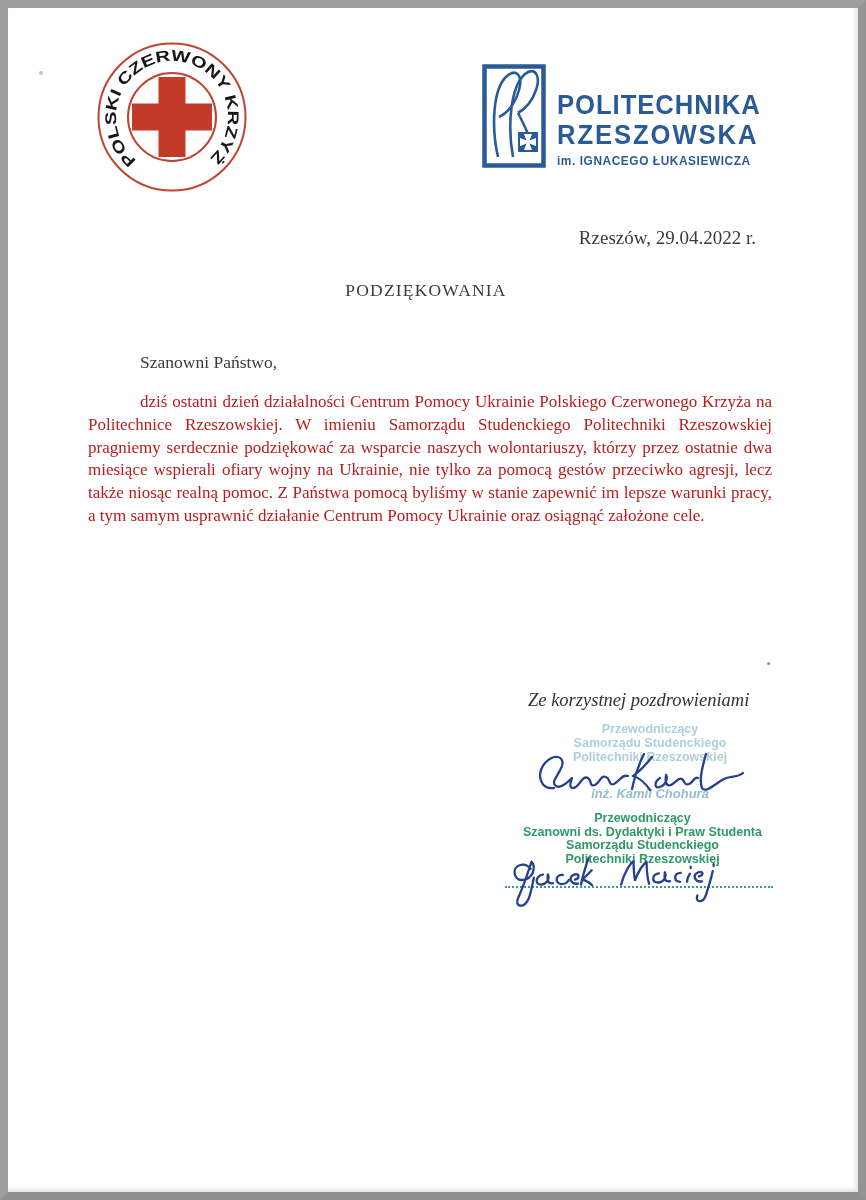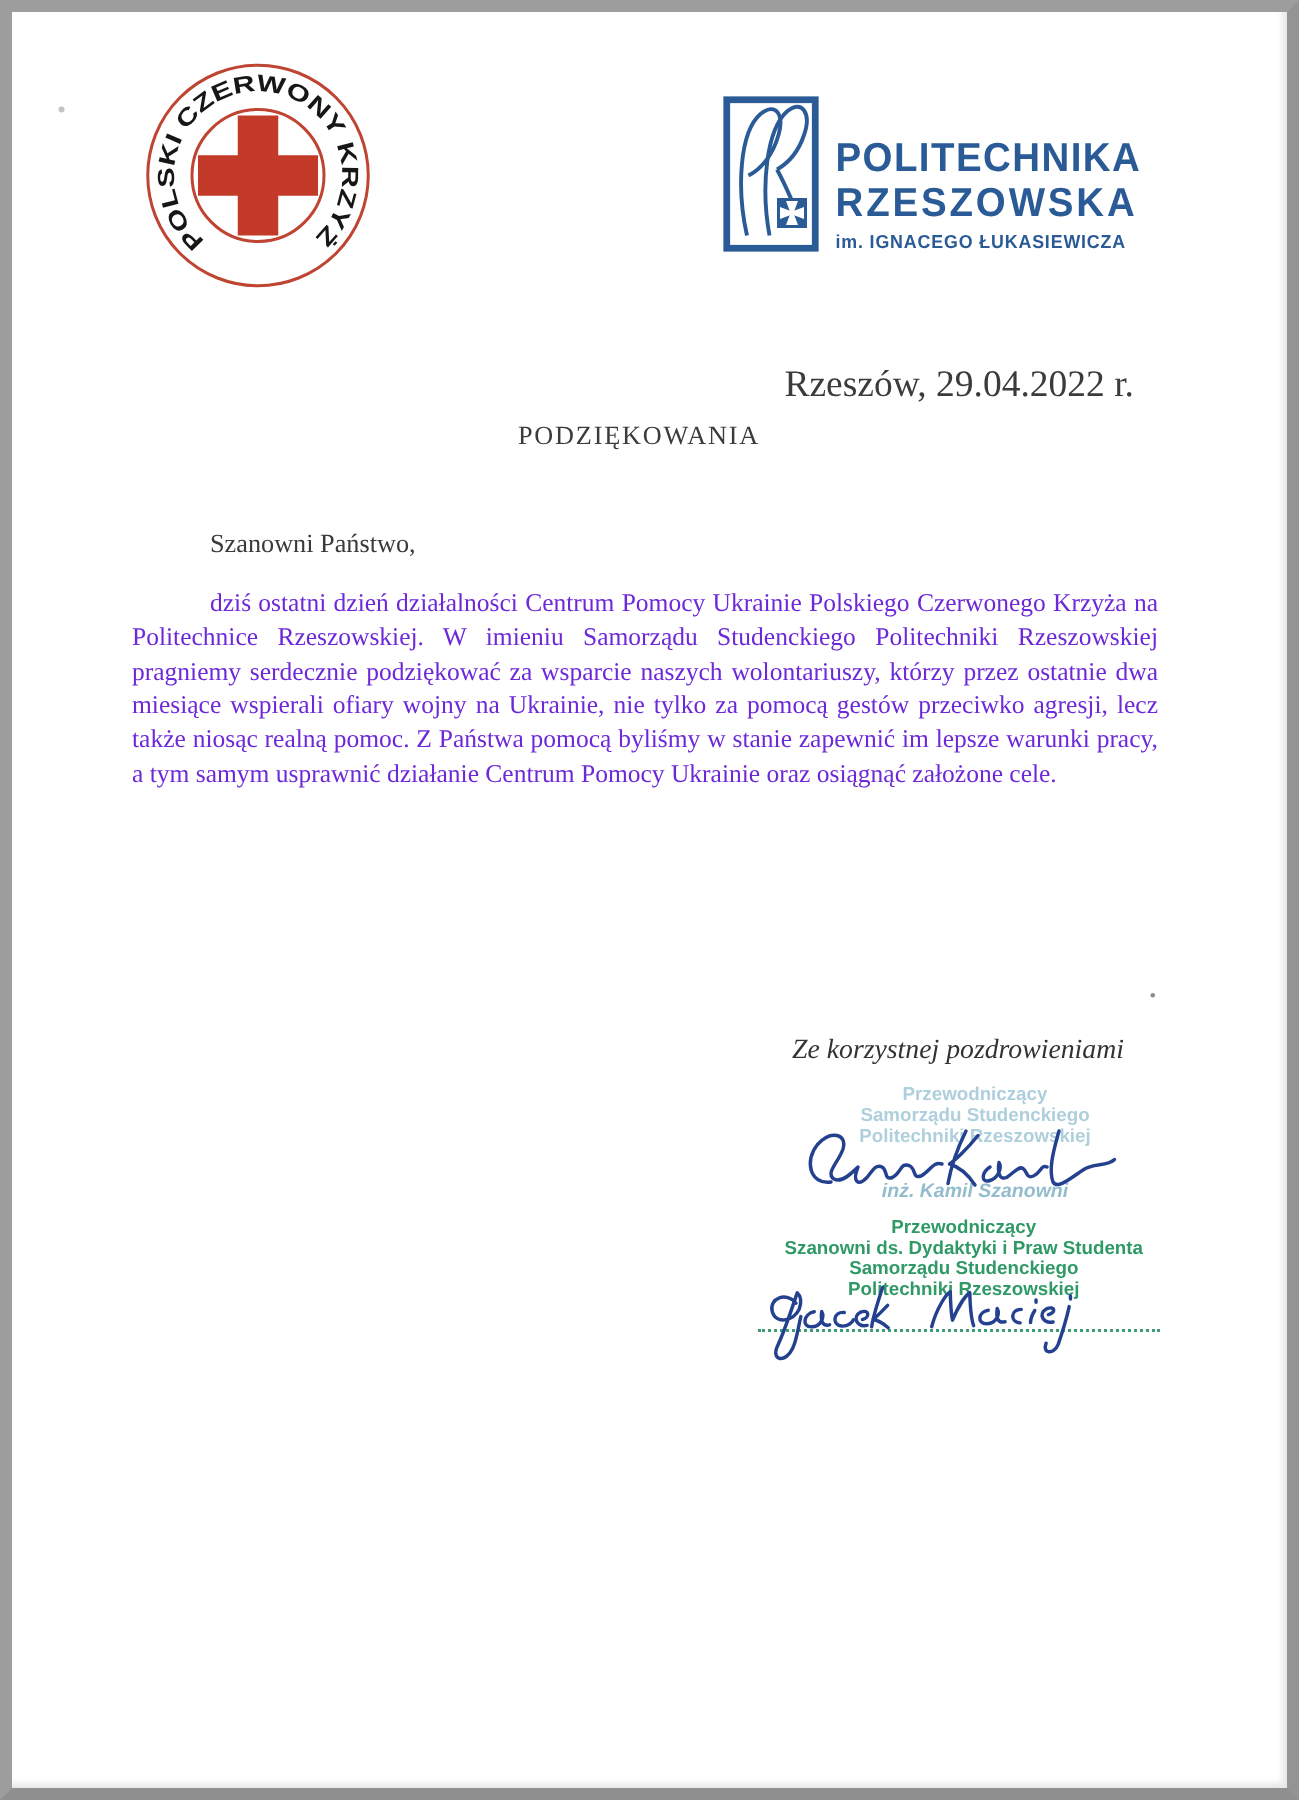--- a/index.html
+++ b/index.html
@@ -17,27 +17,27 @@
   .redcross { position:absolute; left:93px; top:38px; width:158px; height:158px; }
   .prlogo   { position:absolute; left:482px; top:64px; width:64px; height:104px; }
   .prtext   { position:absolute; left:557px; top:90px; color:#2a5b96;
               font-family:"Liberation Sans", sans-serif; font-weight:bold;
               transform:scaleX(0.95); transform-origin:left top; }
   .prtext .l1 { font-size:27px; line-height:30px; letter-spacing:1px; }
   .prtext .l2 { font-size:27px; line-height:30px; letter-spacing:2px; }
   .prtext .l3 { font-size:12.5px; line-height:16px; letter-spacing:0.6px; margin-top:3px; }
 
   
-  .dateline { position:absolute; top:243px; right:110px; font-size:25px; color:#3b3b3b; }
+  .dateline { position:absolute; top:227px; right:110px; font-size:19px; color:#3b3b3b; }
   .title    { position:absolute; top:280px; left:0; width:866px; text-align:center;
               transform:translateX(-7px); font-size:17.5px; letter-spacing:1.2px; color:#3b3b3b; }
   .salutation { position:absolute; top:352px; left:140px; font-size:17.5px; }
   .bodytext { position:absolute; top:391px; left:88px; width:684px; }
   .bodytext p { margin:0; text-indent:52px; font-size:17px; line-height:22.8px;
-                text-align:justify; color:#6d28d9; }
+                text-align:justify; color:#b91c1c; }
   .closing  { position:absolute; top:690px; left:528px; font-style:italic; font-size:18.5px; color:#333; }
 
   
   .stamp1 { position:absolute; top:722px; left:520px; width:260px; text-align:center;
             font-family:"Liberation Sans", sans-serif; font-weight:bold; font-size:12.5px;
             line-height:14px; color:#aecfdb; filter:blur(0.5px); }
   .sig1svg { position:absolute; top:748px; left:532px; z-index:2; }
   .name1  { position:absolute; top:786px; left:520px; width:260px; text-align:center;
             font-family:"Liberation Sans", sans-serif; font-weight:bold; font-style:italic;
             font-size:13px; color:#93bccd; filter:blur(0.4px); }
@@ -111,21 +111,21 @@
     <div>Politechniki Rzeszowskiej</div>
   </div>
   <svg class="sig1svg" width="215" height="52" viewBox="0 0 215 52">
     <g fill="none" stroke="#24418f" stroke-width="2.3" stroke-linecap="round" stroke-linejoin="round">
       <path d="M22,40 C8,42 4,26 13,15 C22,5 33,8 30,18 C27,27 18,34 24,38 C29,41 36,34 40,30 C36,40 40,43 46,37 C50,32 52,28 56,30 C60,32 57,39 63,37 C69,34 68,27 74,29 C79,31 76,38 82,36 C88,33 90,26 96,28"></path>
       <path d="M112,6 C106,18 102,30 100,41 M120,9 C112,19 104,26 101,28 C108,30 114,36 118,42"></path>
       <path d="M128,30 C122,34 122,41 128,39 C134,37 136,30 134,27 C133,33 134,39 139,37 C144,34 147,29 150,31 C153,33 152,38 157,36 C162,34 162,28 166,30"></path>
       <path d="M174,6 C170,20 167,32 170,40 C173,45 181,38 190,32 C197,27 206,30 211,25"></path>
     </g>
   </svg>
-  <div class="name1">inż. Kamil Szanowni</div>
+  <div class="name1">inż. Kamil Chohura</div>
 
   <div class="stamp2">
     <div>Przewodniczący</div>
     <div>Szanowni ds. Dydaktyki i Praw Studenta</div>
     <div>Samorządu Studenckiego</div>
     <div>Politechniki Rzeszowskiej</div>
   </div>
   <div class="sigline2"></div>
   <svg class="sig2svg" width="268" height="56" viewBox="0 0 268 56">
     <g fill="none" stroke="#24418f" stroke-width="2.3" stroke-linecap="round" stroke-linejoin="round">

